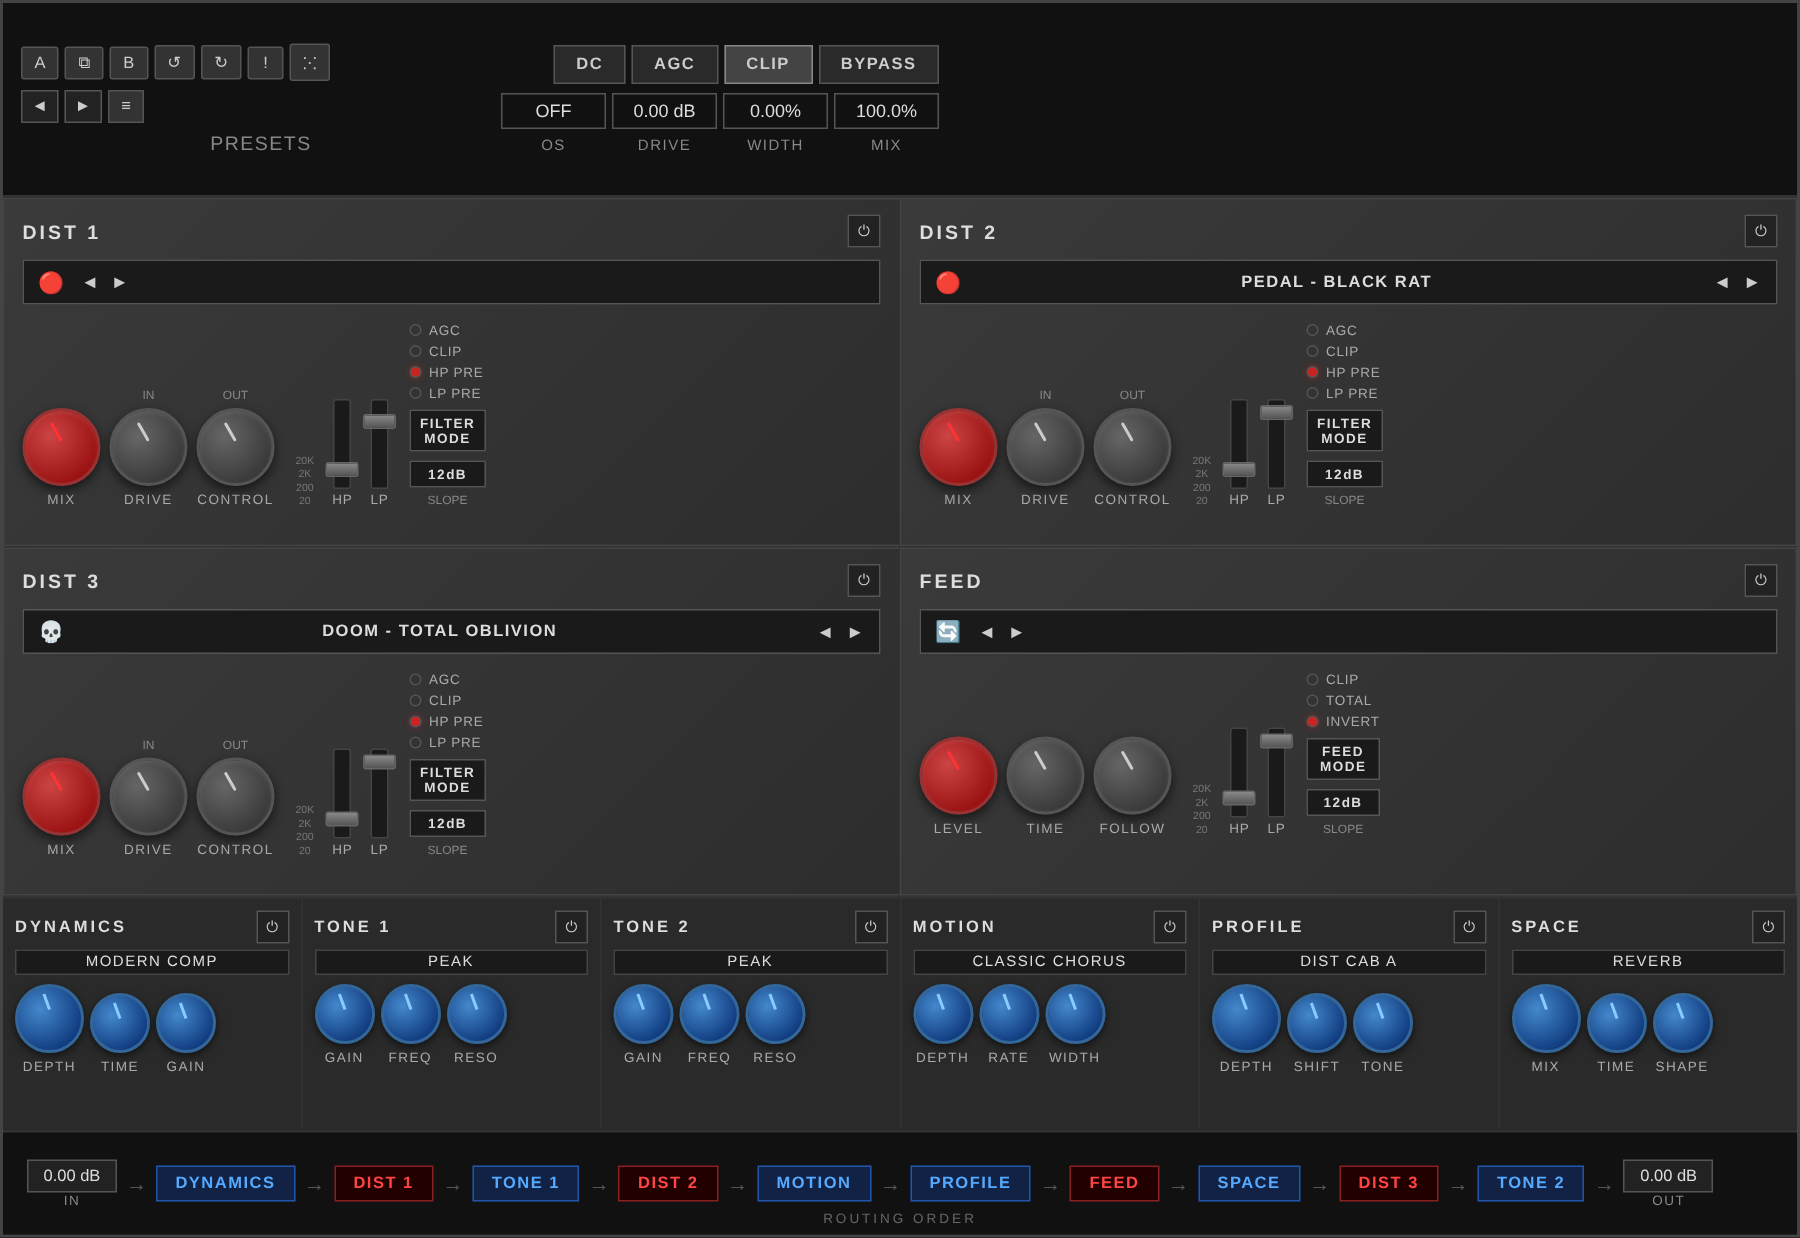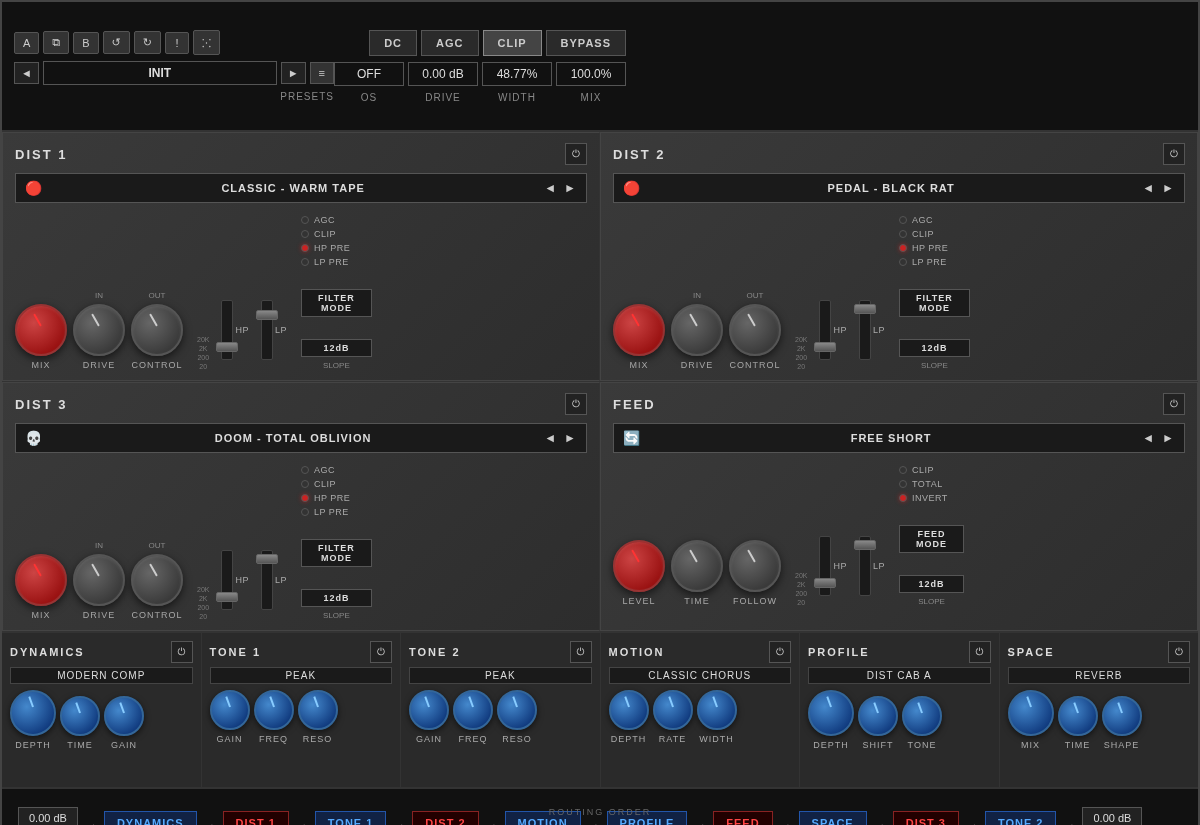--- a/index.html
+++ b/index.html
@@ -86,23 +86,23 @@
     .preset-menu-btn {
       background: #333;
       border: 1px solid #555;
       color: #ccc;
       padding: 4px 8px;
       font-size: 11px;
       cursor: pointer;
     }
 
     .header-label {
-      font-size: 10px;
+      font-size: 13px;
       color: #888;
-      text-align: right;
+      text-align: center;
       letter-spacing: 1px;
     }
 
     .header-center {
       flex: 1;
       display: flex;
       justify-content: center;
       align-items: center;
     }
 
@@ -312,20 +312,21 @@
 
     .knob-sublabel {
       font-size: 8px;
       color: #888;
       text-align: center;
     }
 
     
     .slider-group {
       display: flex;
+      flex-direction: column;
       align-items: center;
       gap: 2px;
       height: 80px;
       justify-content: flex-end;
     }
 
     .slider-track {
       width: 12px;
       height: 60px;
       background: #1a1a1a;
@@ -377,27 +378,27 @@
       border-radius: 50%;
       background: #333;
       border: 1px solid #555;
     }
     .led.off { background: #333; }
     .led.red-led { background: #cc2222; box-shadow: 0 0 4px #cc222288; }
 
     .filter-box {
       background: #1a1a1a;
       border: 1px solid #555;
-      padding: 3px 16px;
+      padding: 3px 6px;
       font-size: 9px;
       color: #ddd;
       text-align: center;
       letter-spacing: 1px;
       font-weight: bold;
-      margin-top: 18px;
+      margin-top: 2px;
     }
 
     
     .effects-row {
       display: flex;
       background: #2a2a2a;
       border-top: 1px solid #333;
       height: 155px;
       flex-shrink: 0;
     }
@@ -550,39 +551,38 @@
         <button class="preset-btn">A</button>
         <button class="preset-btn">⧉</button>
         <button class="preset-btn">B</button>
         <button class="preset-btn">↺</button>
         <button class="preset-btn">↻</button>
         <button class="preset-btn">!</button>
         <button class="preset-btn">⁙</button>
       </div>
       <div class="preset-row">
         <button class="preset-nav">◄</button>
-        <div class="preset-name-display">INIT</div>
         <button class="preset-nav">►</button>
         <button class="preset-menu-btn">≡</button>
       </div>
       <div class="header-label">PRESETS</div>
     </div>
 
 
     <div class="header-right">
       <div class="header-buttons-row">
         <button class="top-btn">DC</button>
         <button class="top-btn">AGC</button>
         <button class="top-btn active">CLIP</button>
         <button class="top-btn">BYPASS</button>
       </div>
       <div class="header-values-row">
         <div class="value-display">OFF</div>
         <div class="value-display">0.00 dB</div>
-        <div class="value-display">48.77%</div>
+        <div class="value-display">0.00%</div>
         <div class="value-display">100.0%</div>
       </div>
       <div class="header-labels-row">
         <div class="header-sub-label">OS</div>
         <div class="header-sub-label">DRIVE</div>
         <div class="header-sub-label">WIDTH</div>
         <div class="header-sub-label">MIX</div>
       </div>
     </div>
   </div>
@@ -591,21 +591,20 @@
 
     <div class="dist-row">
 
       <div class="dist-section">
         <div class="section-header">
           <span class="section-title">DIST 1</span>
           <div class="power-btn">⏻</div>
         </div>
         <div class="preset-selector">
           <span class="preset-icon">🔴</span>
-          <span class="preset-selector-name">CLASSIC - WARM TAPE</span>
           <div class="preset-arrows">
             <button class="arrow-btn">◄</button>
             <button class="arrow-btn">►</button>
           </div>
         </div>
         <div class="knobs-area">
           <div class="knob-group">
             <div class="knob red-knob">
               <div class="knob-indicator red"></div>
             </div>
@@ -830,21 +829,20 @@
         </div>
       </div>
 
       <div class="dist-section">
         <div class="section-header">
           <span class="section-title">FEED</span>
           <div class="power-btn">⏻</div>
         </div>
         <div class="preset-selector">
           <span class="preset-icon">🔄</span>
-          <span class="preset-selector-name">FREE SHORT</span>
           <div class="preset-arrows">
             <button class="arrow-btn">◄</button>
             <button class="arrow-btn">►</button>
           </div>
         </div>
         <div class="knobs-area">
           <div class="knob-group">
             <div class="knob red-knob">
               <div class="knob-indicator red"></div>
             </div>

